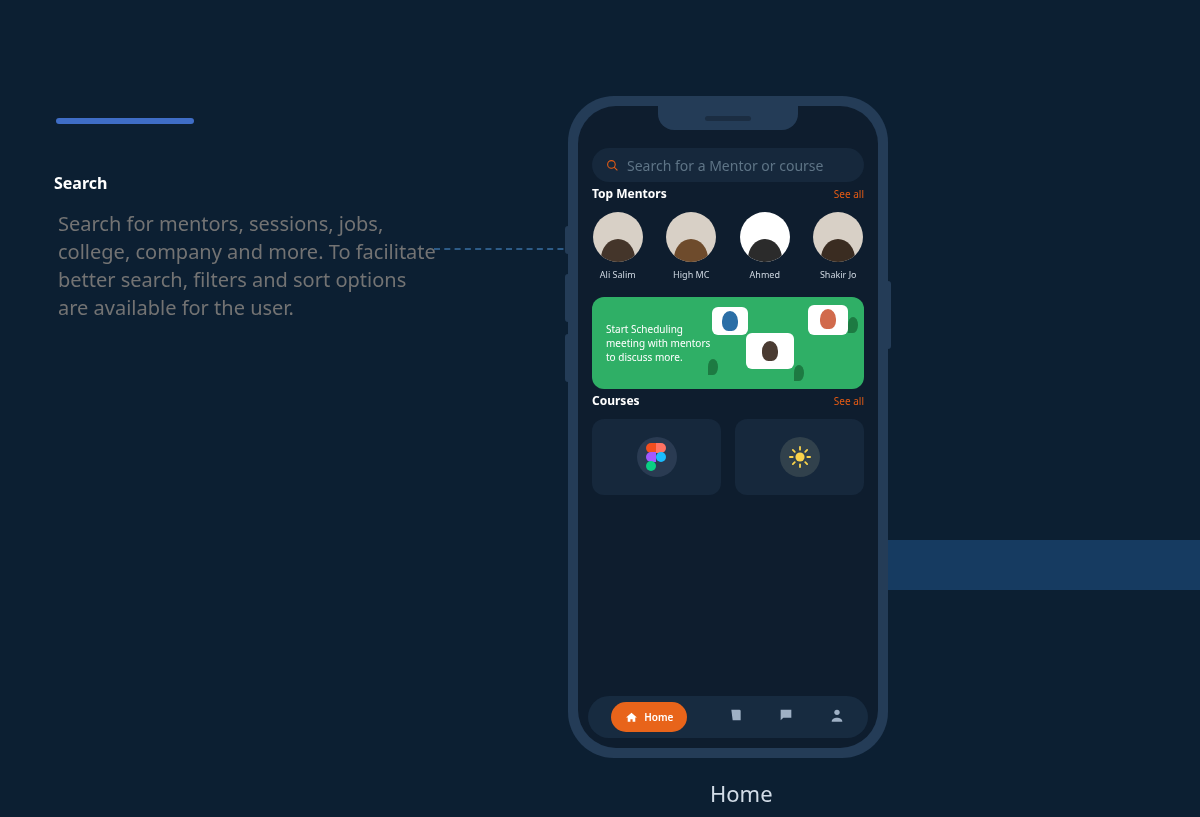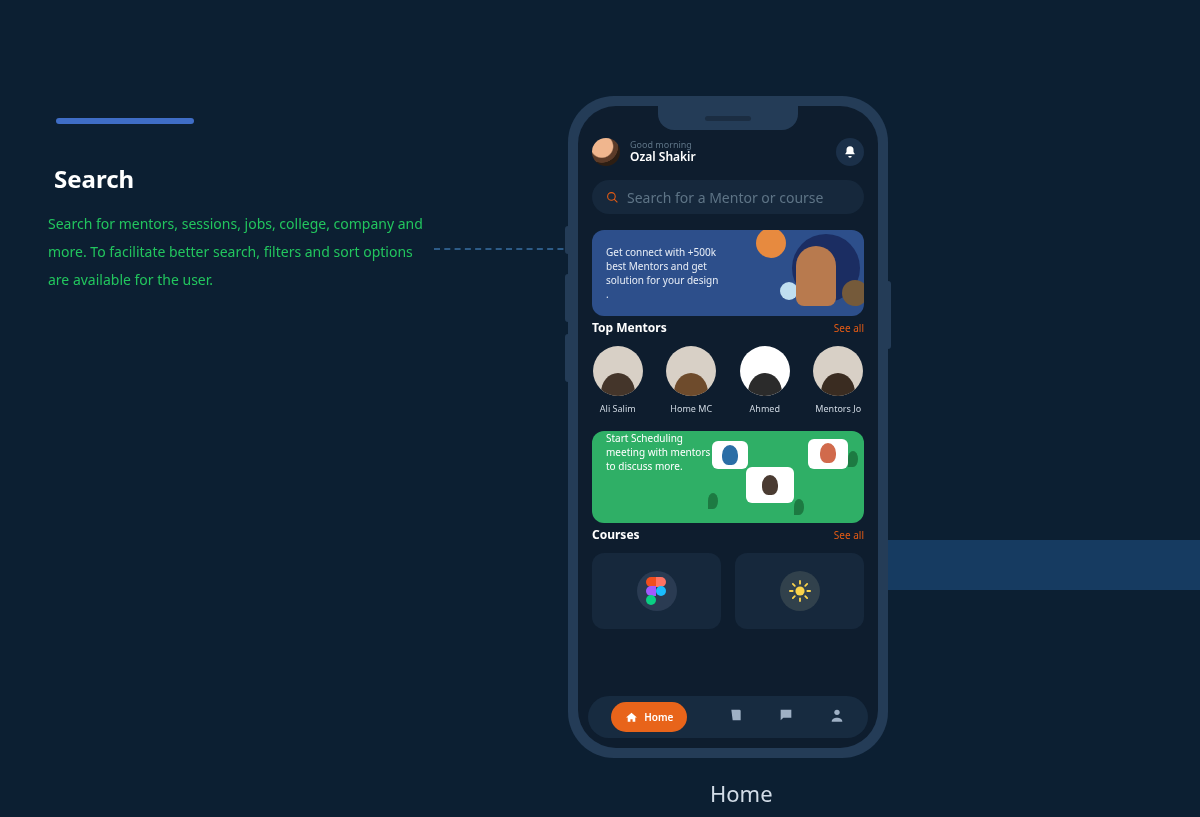--- a/index.html
+++ b/index.html
@@ -1,20 +1,20 @@
 <!DOCTYPE html>
 <html><head>
 <meta charset="utf-8">
 <style>
   html,body{margin:0;padding:0;width:1200px;height:817px;background:#0C1F32;font-family:system-ui,Segoe UI,Helvetica,Arial,sans-serif;color:#fff;overflow:hidden}
   .page{position:relative;width:1200px;height:817px}
   .big-title{font-size:48px;font-weight:800;position:absolute;left:56px;top:52px}
   .underline{position:absolute;left:56px;top:118px;width:138px;height:6px;background:#3F6DC6;border-radius:3px}
-  .section-title{position:absolute;left:54px;top:162px;font-size:24px;font-weight:700}
-  .section-desc{position:absolute;left:48px;top:210px;width:380px;font-size:14px;line-height:28px;color:#22c55e}
+  .section-title{position:absolute;left:54px;top:172px;font-size:16px;font-weight:700}
+  .section-desc{position:absolute;left:58px;top:210px;width:380px;font-size:20px;line-height:28px;color:#737373}
   .accent-bar{position:absolute;right:0;top:540px;width:320px;height:50px;background:#163B61}
   .phone-label{position:absolute;left:710px;top:778px;font-size:22px;color:#D2DCE7}
 
   
   .phone{position:absolute;left:568px;top:96px;width:320px;height:662px;background:#243C57;border-radius:46px;box-sizing:border-box;padding:10px}
   .phone-btn-l1{position:absolute;left:-3px;top:130px;width:3px;height:28px;background:#243C57;border-radius:3px 0 0 3px}
   .phone-btn-l2{position:absolute;left:-3px;top:178px;width:3px;height:48px;background:#243C57;border-radius:3px 0 0 3px}
   .phone-btn-l3{position:absolute;left:-3px;top:238px;width:3px;height:48px;background:#243C57;border-radius:3px 0 0 3px}
   .phone-btn-r {position:absolute;right:-3px;top:185px;width:3px;height:68px;background:#243C57;border-radius:0 3px 3px 0}
   .screen{width:100%;height:100%;background:#0E1D2E;border-radius:38px;overflow:hidden;position:relative}
@@ -50,21 +50,21 @@
 
   .mentors{display:flex;gap:22px;margin-top:10px}
   .mentor{display:flex;flex-direction:column;align-items:center;gap:6px;width:56px}
   .m-av{width:50px;height:50px;border-radius:50%;background:#d8d0c6;position:relative;overflow:hidden}
   .m-av::after{content:"";position:absolute;left:50%;top:54%;width:34px;height:40px;transform:translateX(-50%);background:#44352a;border-radius:50% 50% 40% 40%}
   .m-av.b::after{background:#6e4b2c}
   .m-av.c{background:#fff} .m-av.c::after{background:#2b2b2b}
   .m-av.d::after{background:#3a2c21}
   .m-name{font-size:9px;color:#cfd8e2;text-align:center;white-space:nowrap}
 
-  .banner2{margin-top:16px;height:92px;background:#2FAF66;border-radius:12px;display:flex;padding:0 14px;position:relative;overflow:hidden}
+  .banner2{margin-top:16px;height:92px;background:#2FAF66;border-radius:12px;display:flex;align-items:center;padding:0 14px;position:relative;overflow:hidden}
   .banner2-txt{font-size:10px;line-height:14px;max-width:110px;color:#fff}
   .b2art{position:absolute;right:6px;top:8px;width:150px;height:78px}
   .card{position:absolute;background:#fff;border-radius:6px}
   .card.c1{width:36px;height:28px;left:4px;top:2px}
   .card.c2{width:40px;height:30px;right:10px;top:0}
   .card.c3{width:48px;height:36px;left:38px;top:28px}
   .mini{position:absolute;width:16px;height:20px;border-radius:50% 50% 40% 40%}
   .mini.m1{left:14px;top:6px;background:#2b6ea6}
   .mini.m2{right:22px;top:4px;background:#d16a4c}
   .mini.m3{left:54px;top:36px;background:#4a3b32}
@@ -110,72 +110,50 @@
     <div class="phone-btn-l1"></div>
       <div class="phone-btn-l2"></div>
       <div class="phone-btn-l3"></div>
       <div class="phone-btn-r"></div>
     <div class="screen">
       <div class="notch">
           <div class="speaker"></div>
         </div>
 
       <div class="content">
-        <div class="hdr">
-          <div class="avatar"></div>
-          <div class="hdr-txt">
-            <span class="greet">Good morning</span>
-            <span class="uname">Ozal Shakir</span>
-          </div>
-          <div class="bell-wrap">
-            <svg viewBox="0 0 24 24">
-                <path d="M12 2a6 6 0 0 0-6 6v4l-2 3v1h16v-1l-2-3V8a6 6 0 0 0-6-6zm0 20a3 3 0 0 0 3-3H9a3 3 0 0 0 3 3z"></path>
-              </svg>
-          </div>
-        </div>
 
         <div class="search">
           <svg viewBox="0 0 24 24">
               <circle cx="10" cy="10" r="7"></circle>
               <line x1="15" y1="15" x2="21" y2="21"></line>
             </svg>
           <span class="search-ph">Search for a Mentor or course</span>
         </div>
 
-        <div class="banner1">
-          <div class="banner1-txt">Get connect with +500k best Mentors and get solution for your design .</div>
-          <div class="banner1-art">
-            <div class="blob a"></div>
-              <div class="blob b"></div>
-              <div class="blob c"></div>
-              <div class="blob d"></div>
-            <div class="person"></div>
-          </div>
-        </div>
 
         <div class="sec-row">
           <span class="t">Top Mentors</span>
           <span class="see">See all</span>
         </div>
         <div class="mentors">
           <div class="mentor">
               <div class="m-av a"></div>
               <span class="m-name">Ali Salim</span>
             </div>
           <div class="mentor">
               <div class="m-av b"></div>
-              <span class="m-name">Home MC</span>
+              <span class="m-name">High MC</span>
             </div>
           <div class="mentor">
               <div class="m-av c"></div>
               <span class="m-name">Ahmed</span>
             </div>
           <div class="mentor">
               <div class="m-av d"></div>
-              <span class="m-name">Mentors Jo</span>
+              <span class="m-name">Shakir Jo</span>
             </div>
         </div>
 
         <div class="banner2">
           <div class="banner2-txt">Start Scheduling meeting with mentors to discuss more.</div>
           <div class="b2art">
             <div class="card c1"></div>
               <div class="card c2"></div>
               <div class="card c3"></div>
             <div class="mini m1"></div>

